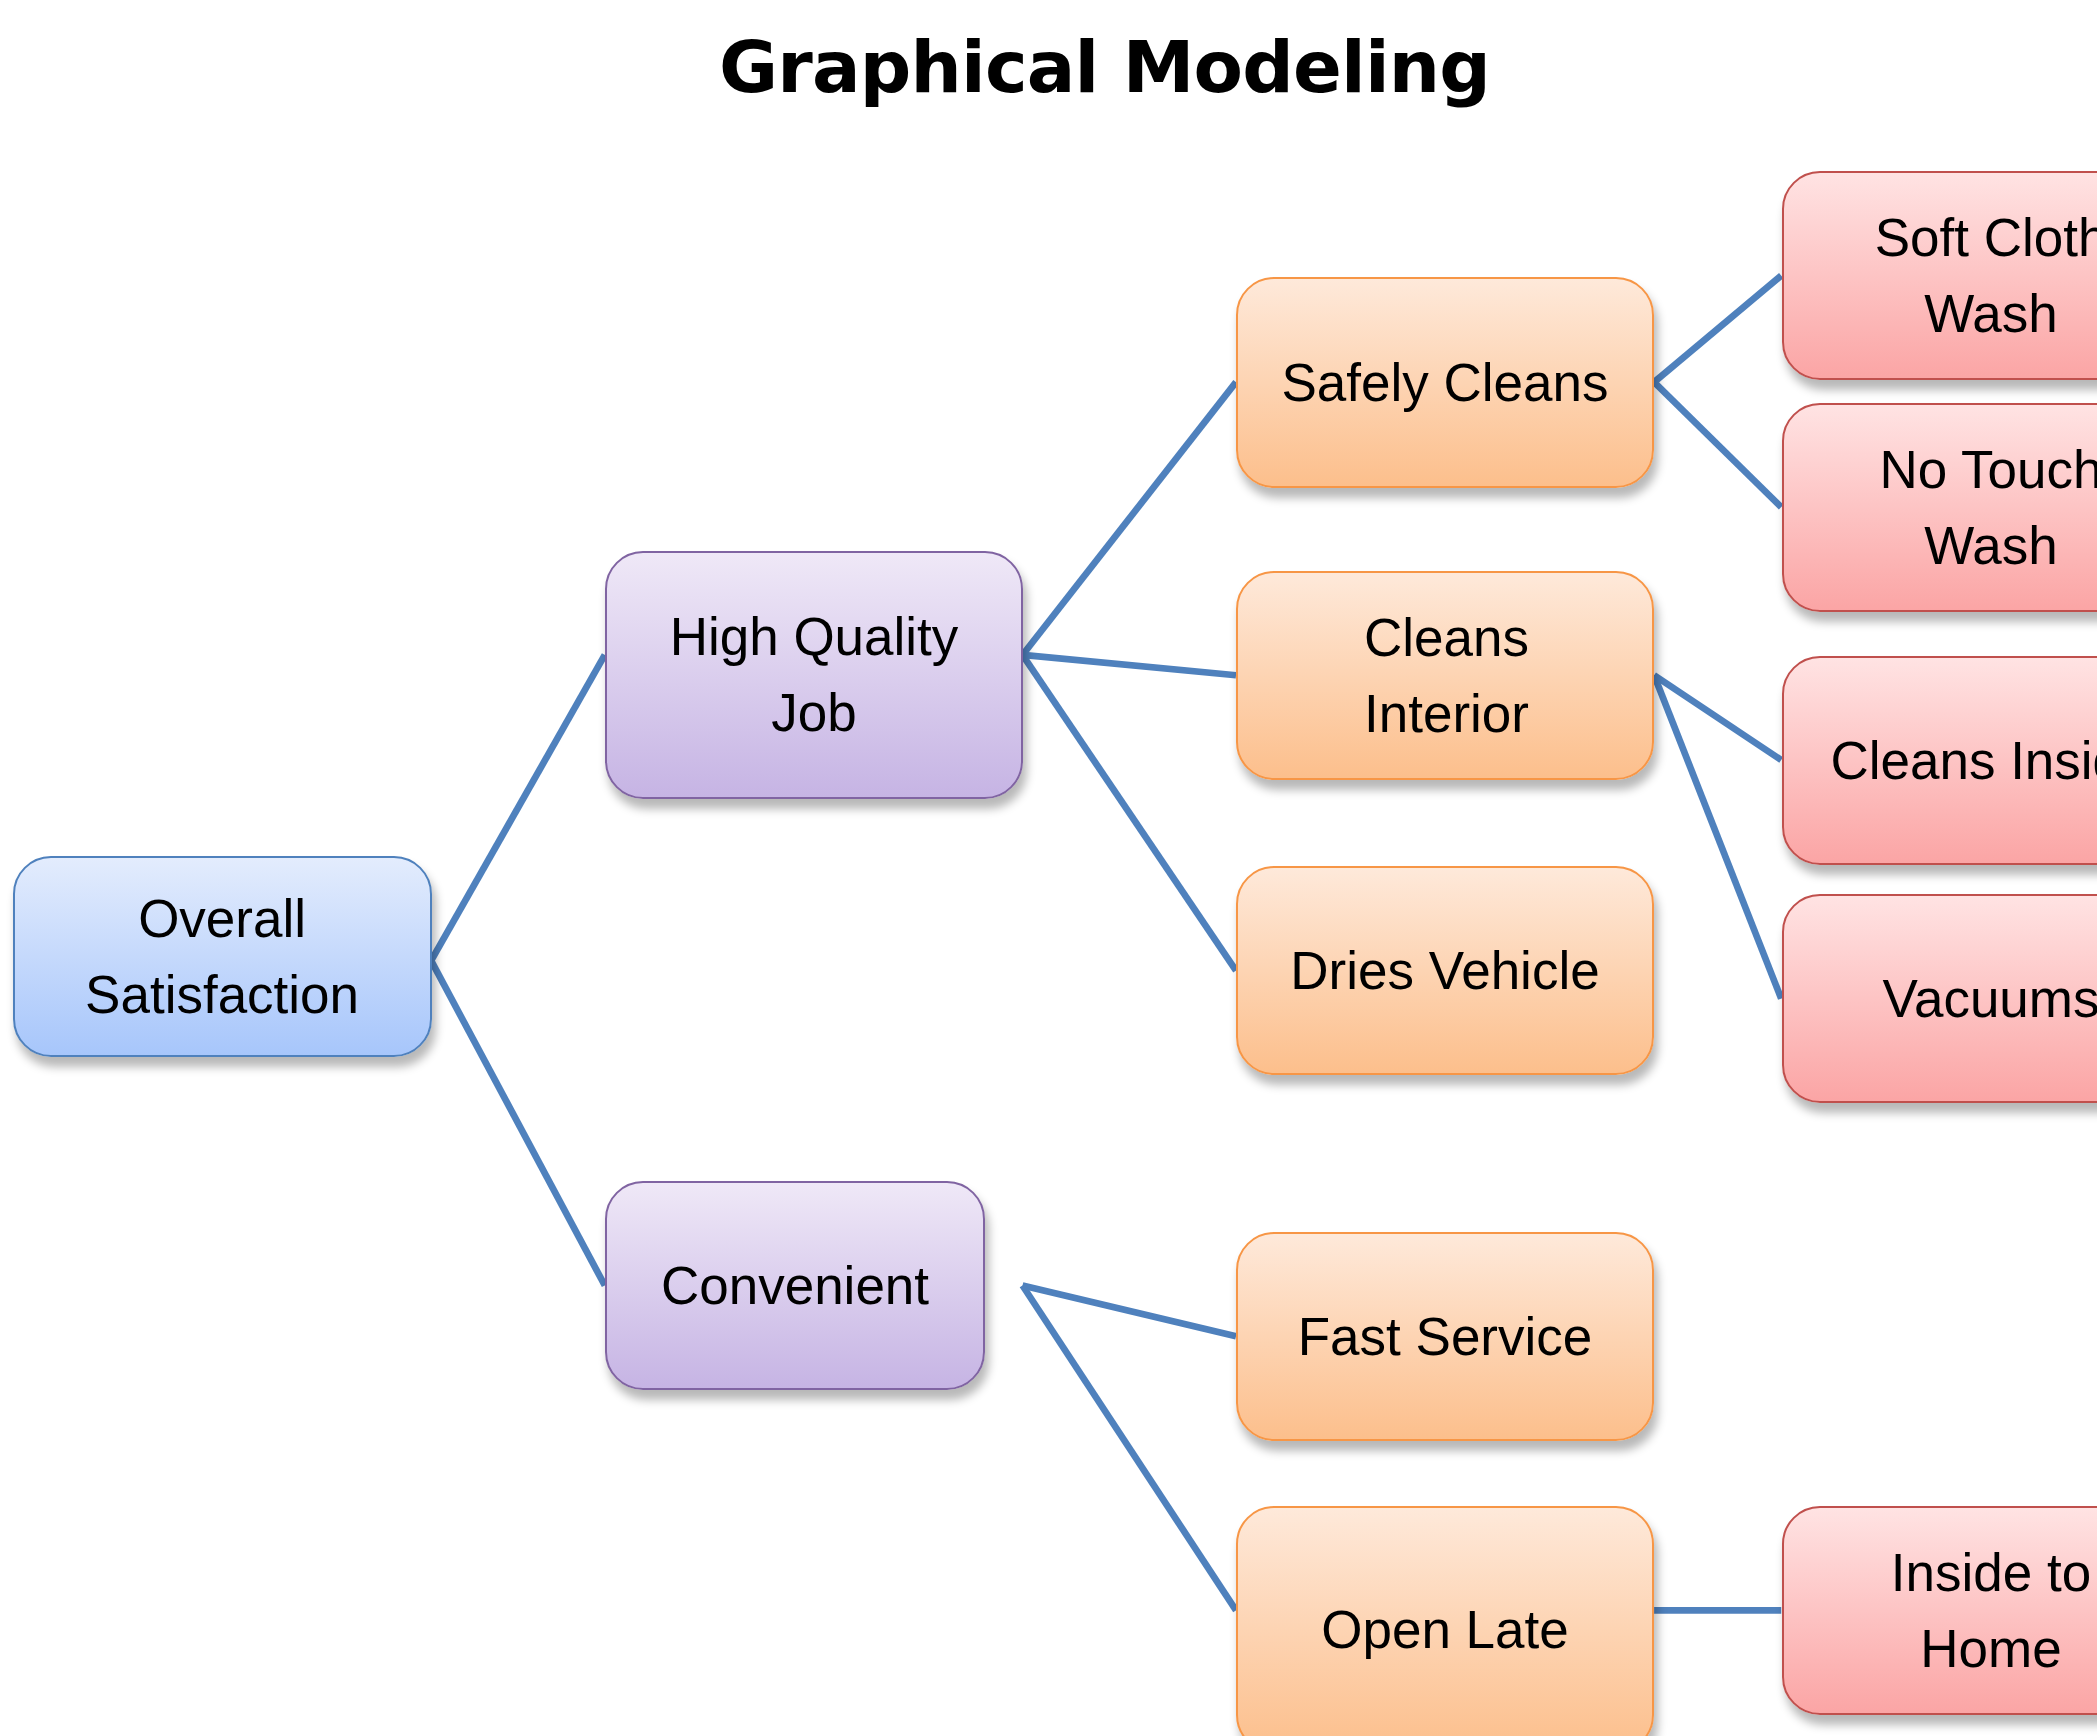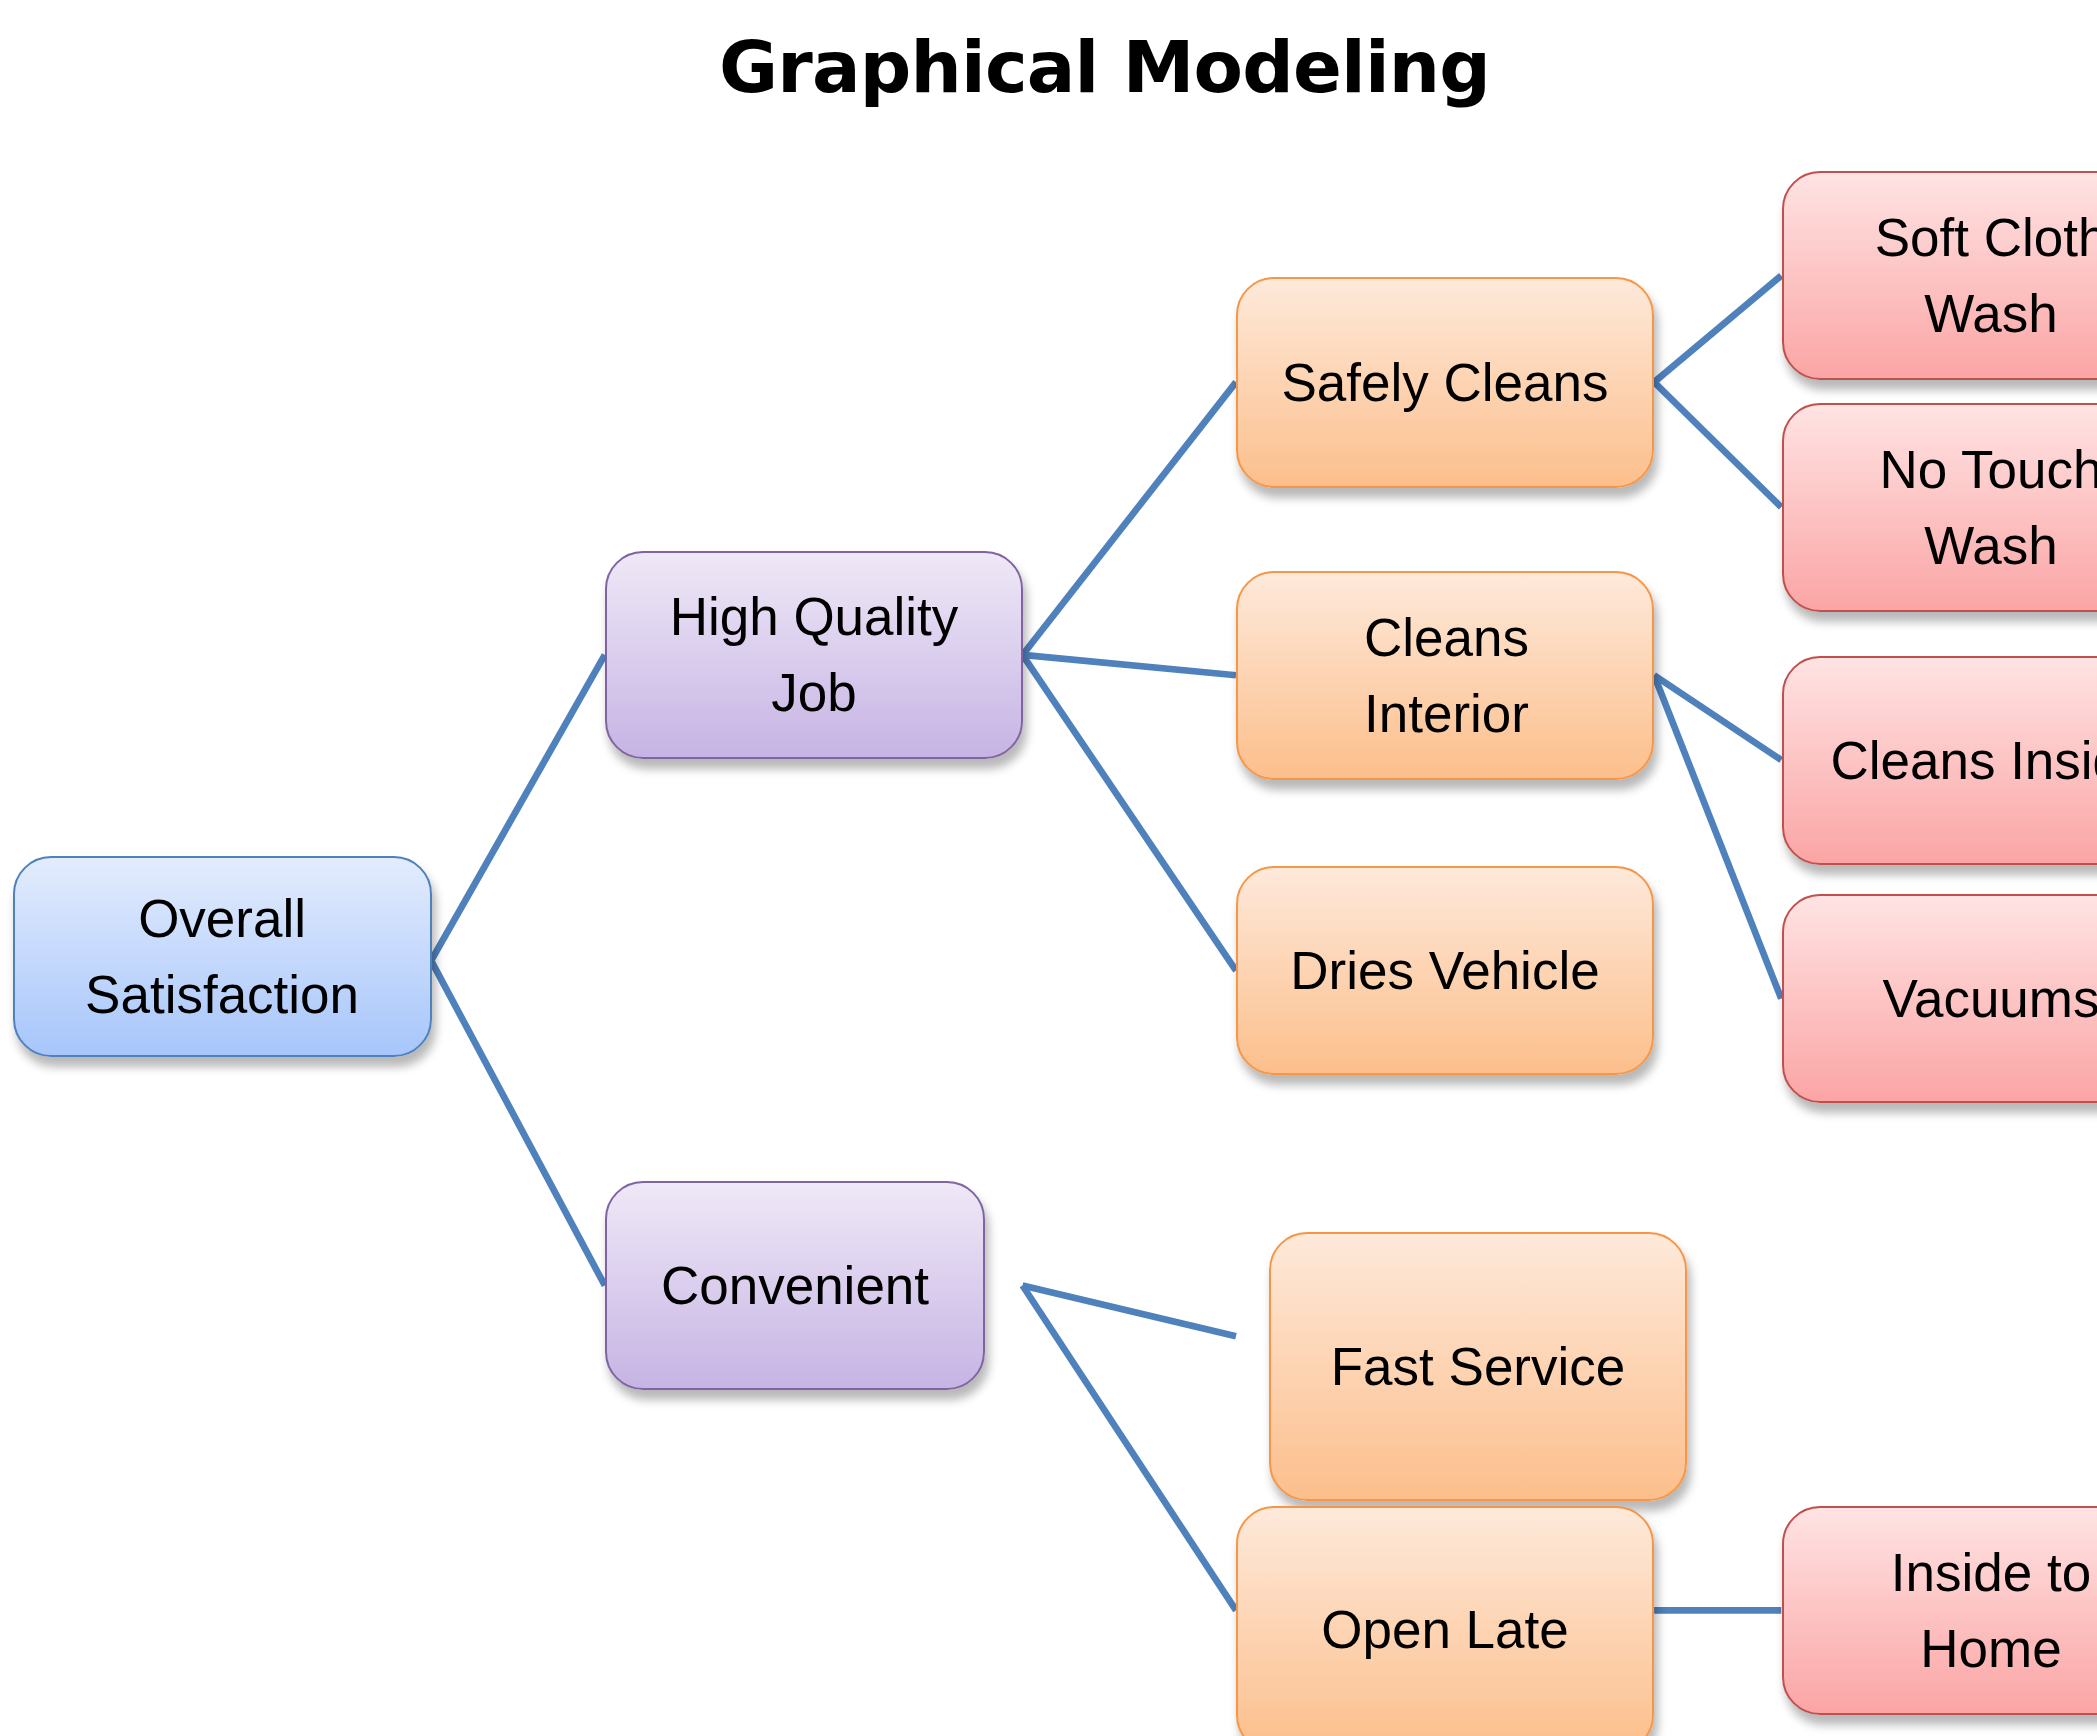--- a/index.html
+++ b/index.html
@@ -48,39 +48,39 @@
     <line x1="3944" y1="1610" x2="4247" y2="1812" style="stroke: rgb(79, 129, 189);"></line>
     <line x1="3944" y1="1610" x2="4247" y2="2381" style="stroke: rgb(79, 129, 189);"></line>
     <line x1="3944" y1="3839.5" x2="4247" y2="3839.5" style="stroke: rgb(79, 129, 189);"></line>
   </svg>
 
 <div class="node lvl-root" id="overall_satisfaction" style="left:12.6px;top:856px;width:419px;height:201px;">
   <span>Overall
 Satisfaction</span>
 </div>
 
-<div class="node lvl-1" id="high_quality_job" style="left:605px;top:551px;width:418px;height:208px;">
+<div class="node lvl-1" id="high_quality_job" style="left:605px;top:551px;width:418px;height:248px;">
   <span>High Quality
 Job</span>
 </div>
 <div class="node lvl-1" id="convenient" style="left:605px;top:1181px;width:380px;height:209px;">
   <span>Convenient</span>
 </div>
 
 <div class="node lvl-2" id="safely_cleans" style="left:1236px;top:277px;width:418px;height:211px;">
   <span>Safely Cleans</span>
 </div>
 <div class="node lvl-2" id="cleans_interior" style="left:1236px;top:571px;width:418px;height:209px;padding-left:20px;">
   <span>Cleans
 Interior</span>
 </div>
 <div class="node lvl-2" id="dries_vehicle" style="left:1236px;top:866px;width:418px;height:209px;">
   <span>Dries Vehicle</span>
 </div>
-<div class="node lvl-2" id="fast_service" style="left:1236px;top:1232px;width:418px;height:269px;margin-left:33px;">
+<div class="node lvl-2" id="fast_service" style="left:1236px;top:1232px;width:418px;height:209px;">
   <span>Fast Service</span>
 </div>
 <div class="node lvl-2" id="open_late" style="left:1236px;top:1506px;width:418px;height:247px;">
   <span>Open Late</span>
 </div>
 
 <div class="node lvl-3" id="soft_cloth_wash" style="left:1782px;top:171px;width:418px;height:209px;">
   <span>Soft Cloth
 Wash</span>
 </div>

